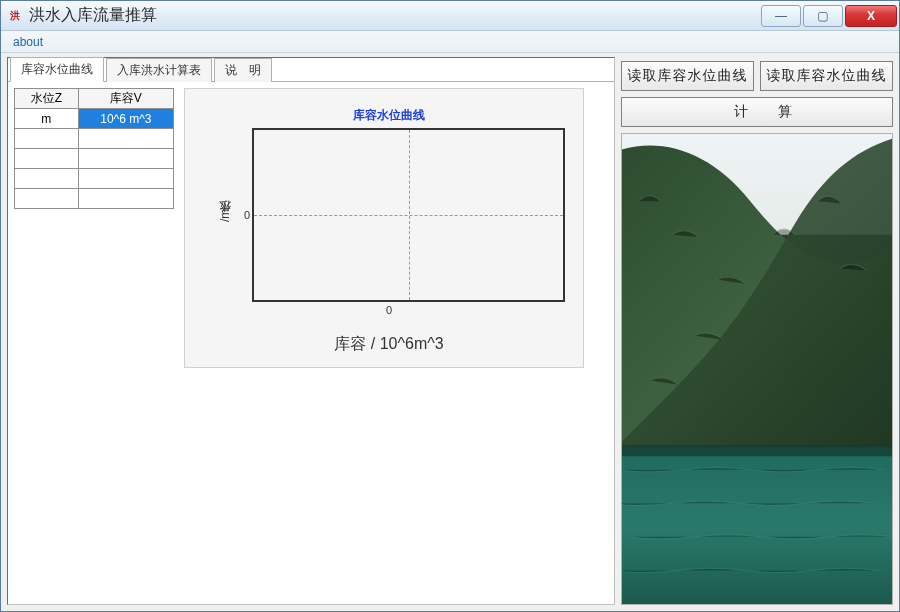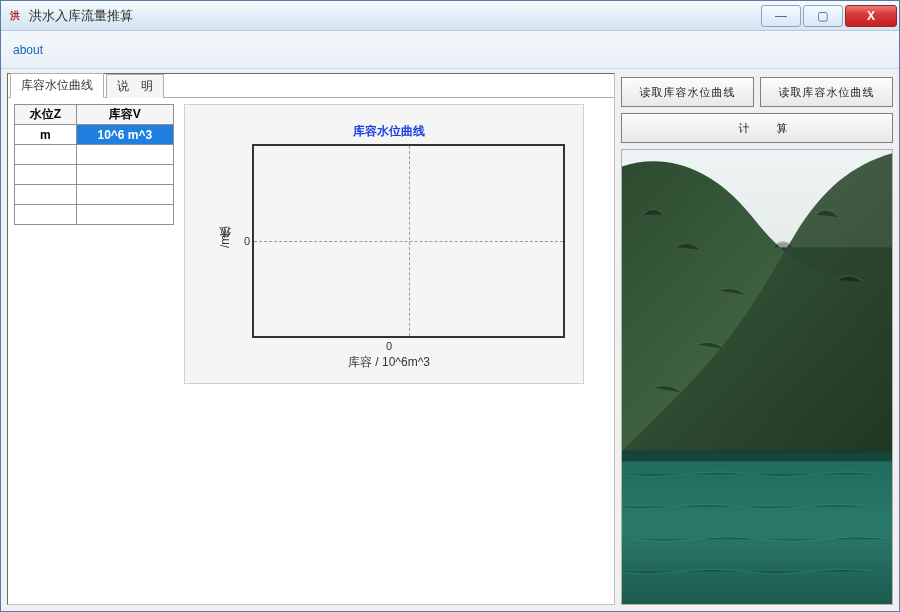--- a/index.html
+++ b/index.html
@@ -33,42 +33,42 @@
     display: inline-flex;
     align-items: center;
     justify-content: center;
     font-size: 10px;
     font-weight: bold;
     color: #b22222;
   }
   .title-text {
     flex: 1;
     color: #2b2b2b;
-    font-size: 13px;
+    font-size: 16px;
   }
   .win-btns { display: flex; gap: 2px; }
   .win-btn {
     width: 40px; height: 22px;
     border: 1px solid #8aa6c1;
     border-radius: 3px;
     background: linear-gradient(to bottom, #f5fbff, #d7e7f4);
     display: flex; align-items: center; justify-content: center;
     color: #3a5a7a;
     font-size: 12px;
     cursor: pointer;
   }
   .win-btn.close {
     width: 52px;
     background: linear-gradient(to bottom, #f07a7a, #d83a3a 40%, #c42020);
     border-color: #a02020;
     color: #fff;
     font-weight: bold;
   }
   .menubar {
-    height: 38px;
+    height: 22px;
     background: linear-gradient(to bottom, #f3f7fb, #e9f0f7);
     border-bottom: 1px solid #c8d4e0;
     display: flex;
     align-items: center;
     padding: 3px 6px;
   }
   .menu-item {
     color: #1a66b3;
     padding: 2px 6px;
     cursor: pointer;
@@ -118,21 +118,21 @@
     gap: 10px;
   }
   .grid {
     width: 160px;
     border-collapse: collapse;
   }
   .grid th, .grid td {
     border: 1px solid #909090;
     height: 20px;
     text-align: center;
-    font-weight: bold;
+    font-weight: normal;
     font-size: 12px;
     background: #fff;
     padding: 0 4px;
   }
   .grid th { background: #f5f5f5; }
   .grid .sel { background: #2080e0; color: #ffffff; }
   .chart-wrap {
     flex: 1;
     background: #f5f5f5;
     border: 1px solid #d0d0d0;
@@ -175,37 +175,37 @@
     position: absolute;
     left: 50%; top: 0; bottom: 0;
     border-left: 1px dashed #999;
   }
   .cross-h {
     position: absolute;
     top: 50%; left: 0; right: 0;
     border-top: 1px dashed #999;
   }
   .xaxis { text-align: center; font-size: 11px; color: #333; margin-top: 2px; }
-  .xlabel { text-align: center; font-size: 12px; color: #333; margin-top: 2px; }
+  .xlabel { text-align: center; font-size: 16px; color: #333; margin-top: 18px; }
 
   .right-panel {
     width: 272px;
     display: flex;
     flex-direction: column;
     gap: 6px;
     padding-top: 4px;
   }
   .btn-row { display: flex; gap: 6px; }
   .btn {
     flex: 1;
     height: 30px;
     border: 1px solid #808080;
     background: linear-gradient(to bottom, #fcfcfc, #e8e8e8);
     color: #222;
-    font-size: 11px;
+    font-size: 14px;
     cursor: pointer;
     display: flex;
     align-items: center;
     justify-content: center;
     letter-spacing: 1px;
   }
   .btn.spaced { letter-spacing: 8px; padding-left: 20px; }
 
   .photo {
     flex: 1;
@@ -233,20 +233,21 @@
 
   <div class="menubar">
     <span class="menu-item">about</span>
   </div>
 
   <div class="client">
 
     <div class="left-panel">
       <div class="tab-strip">
         <div class="tab active">库容水位曲线</div>
+        <div class="tab">入库洪水计算表</div>
         <div class="tab">说　明</div>
       </div>
 
       <div class="tab-body">
 
         <div>
         <table class="grid">
           <tbody>
                 <tr>
             <th>水位Z</th>

